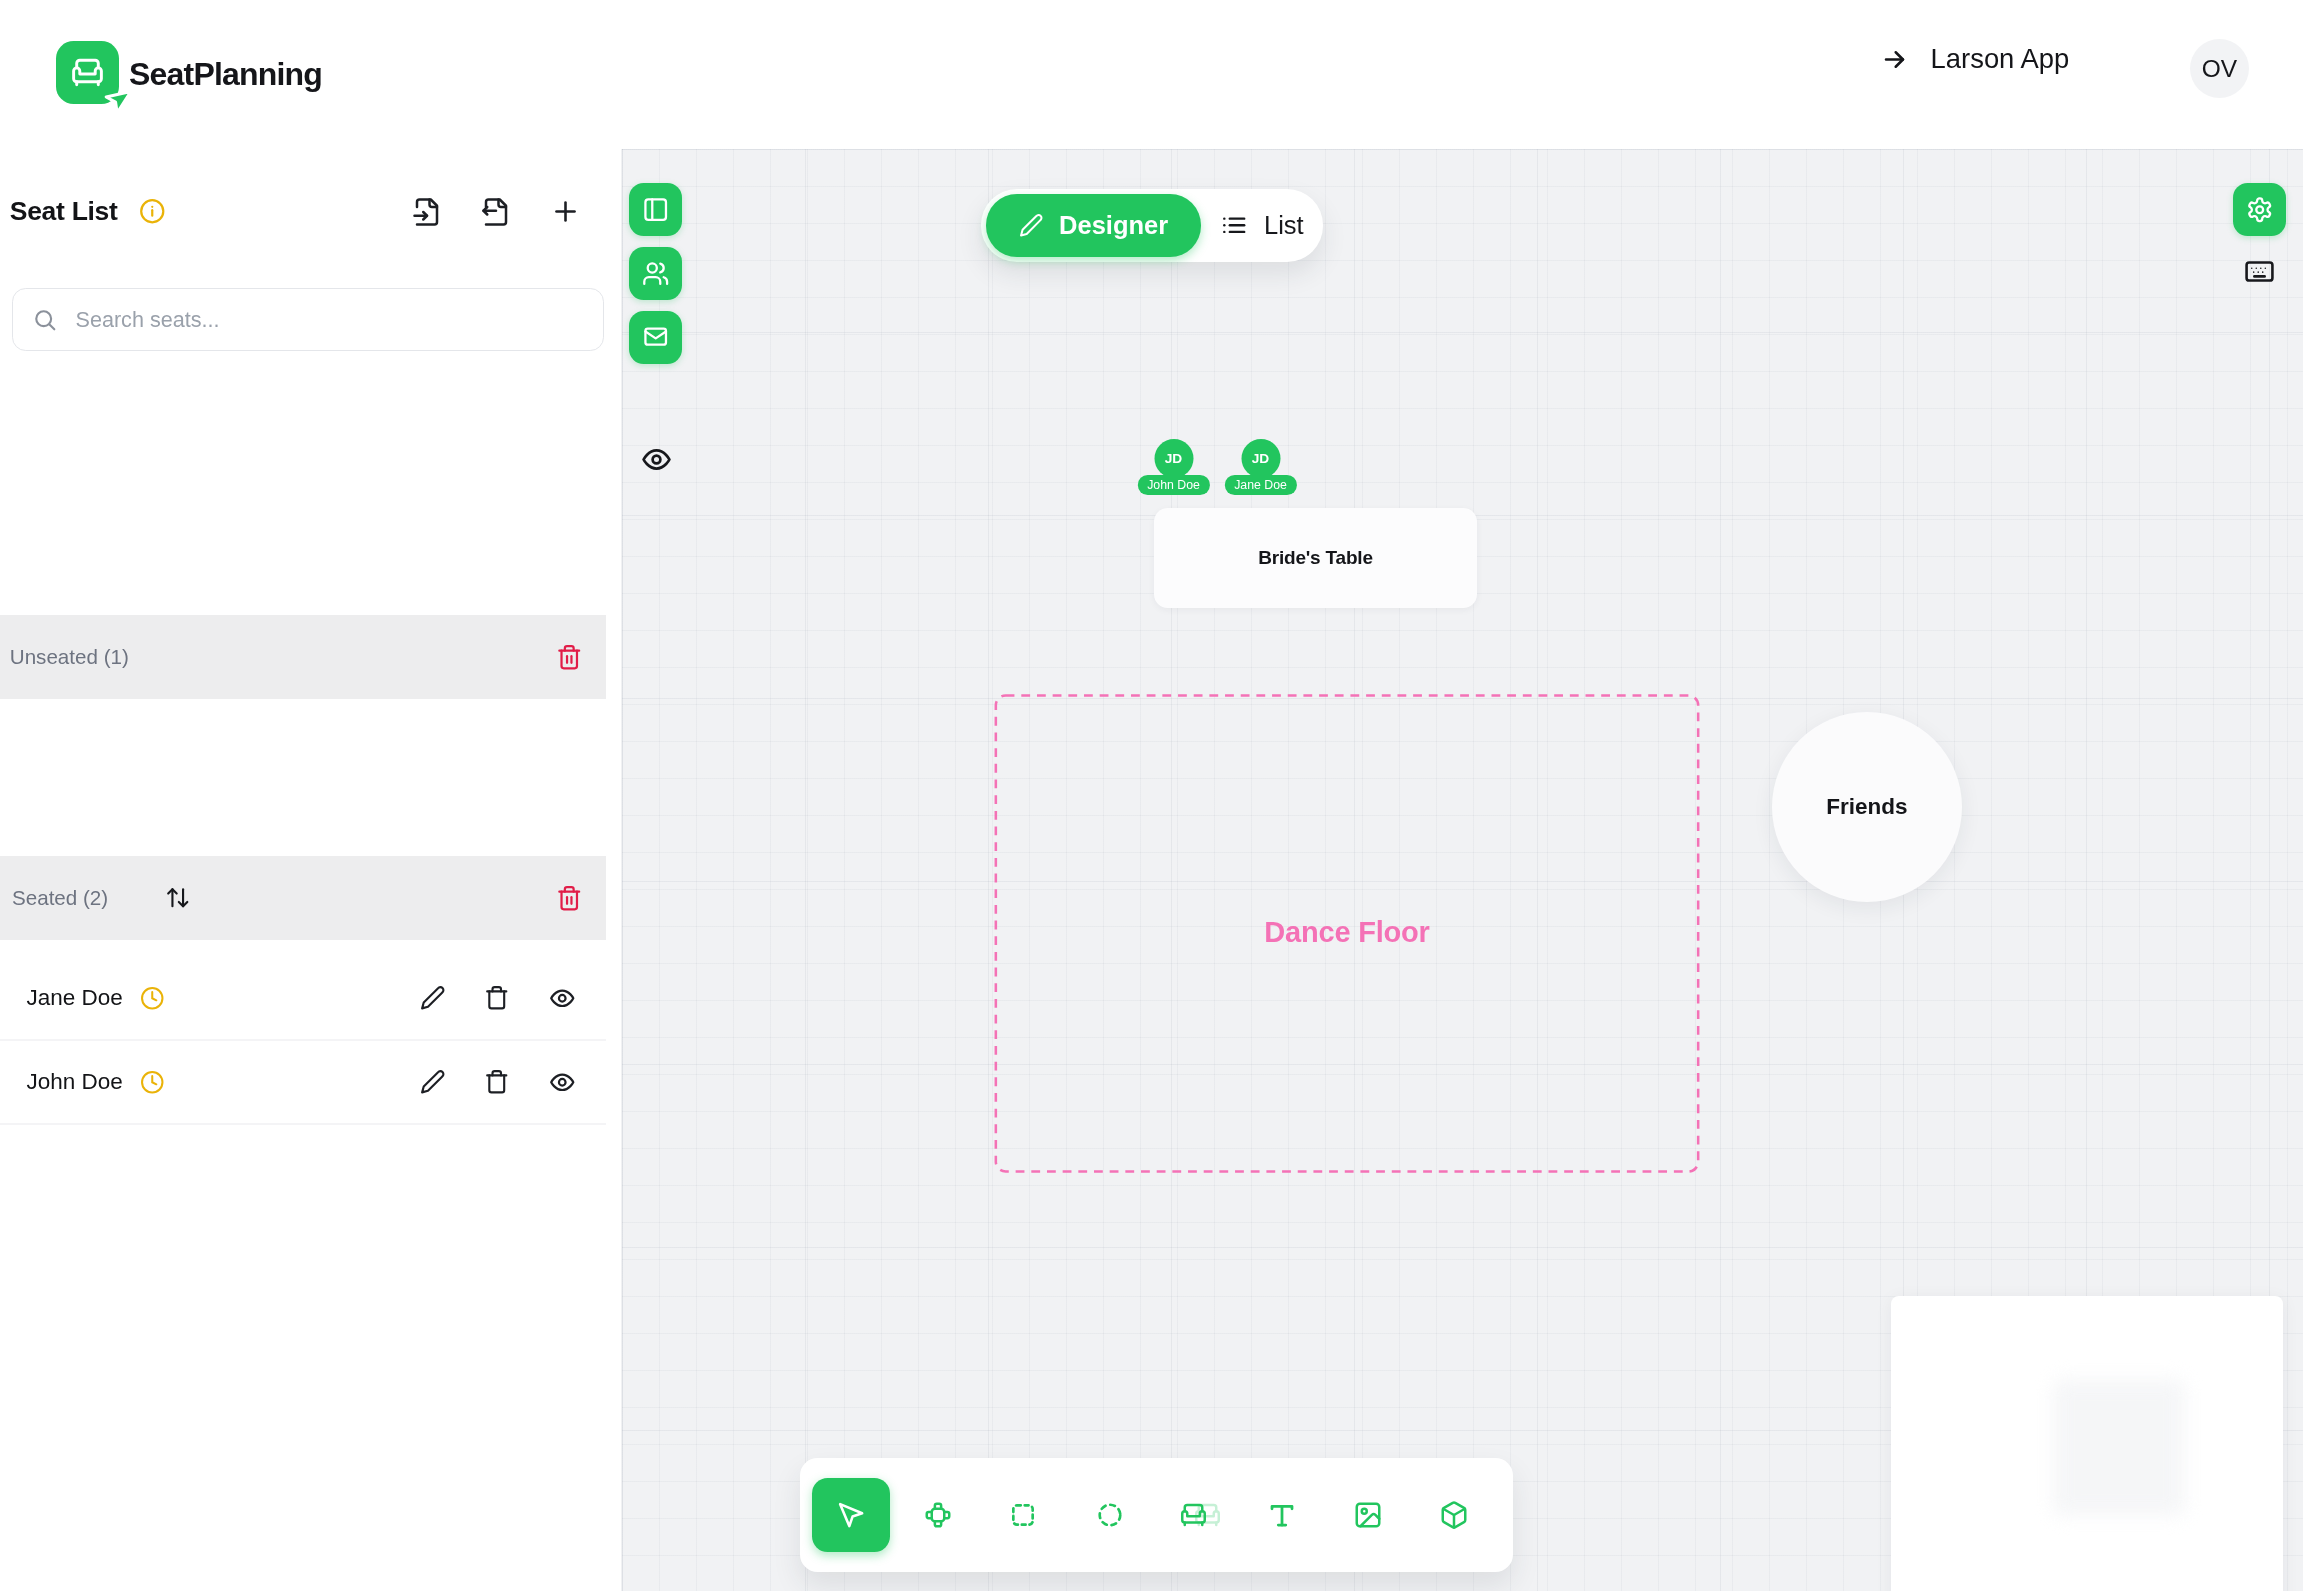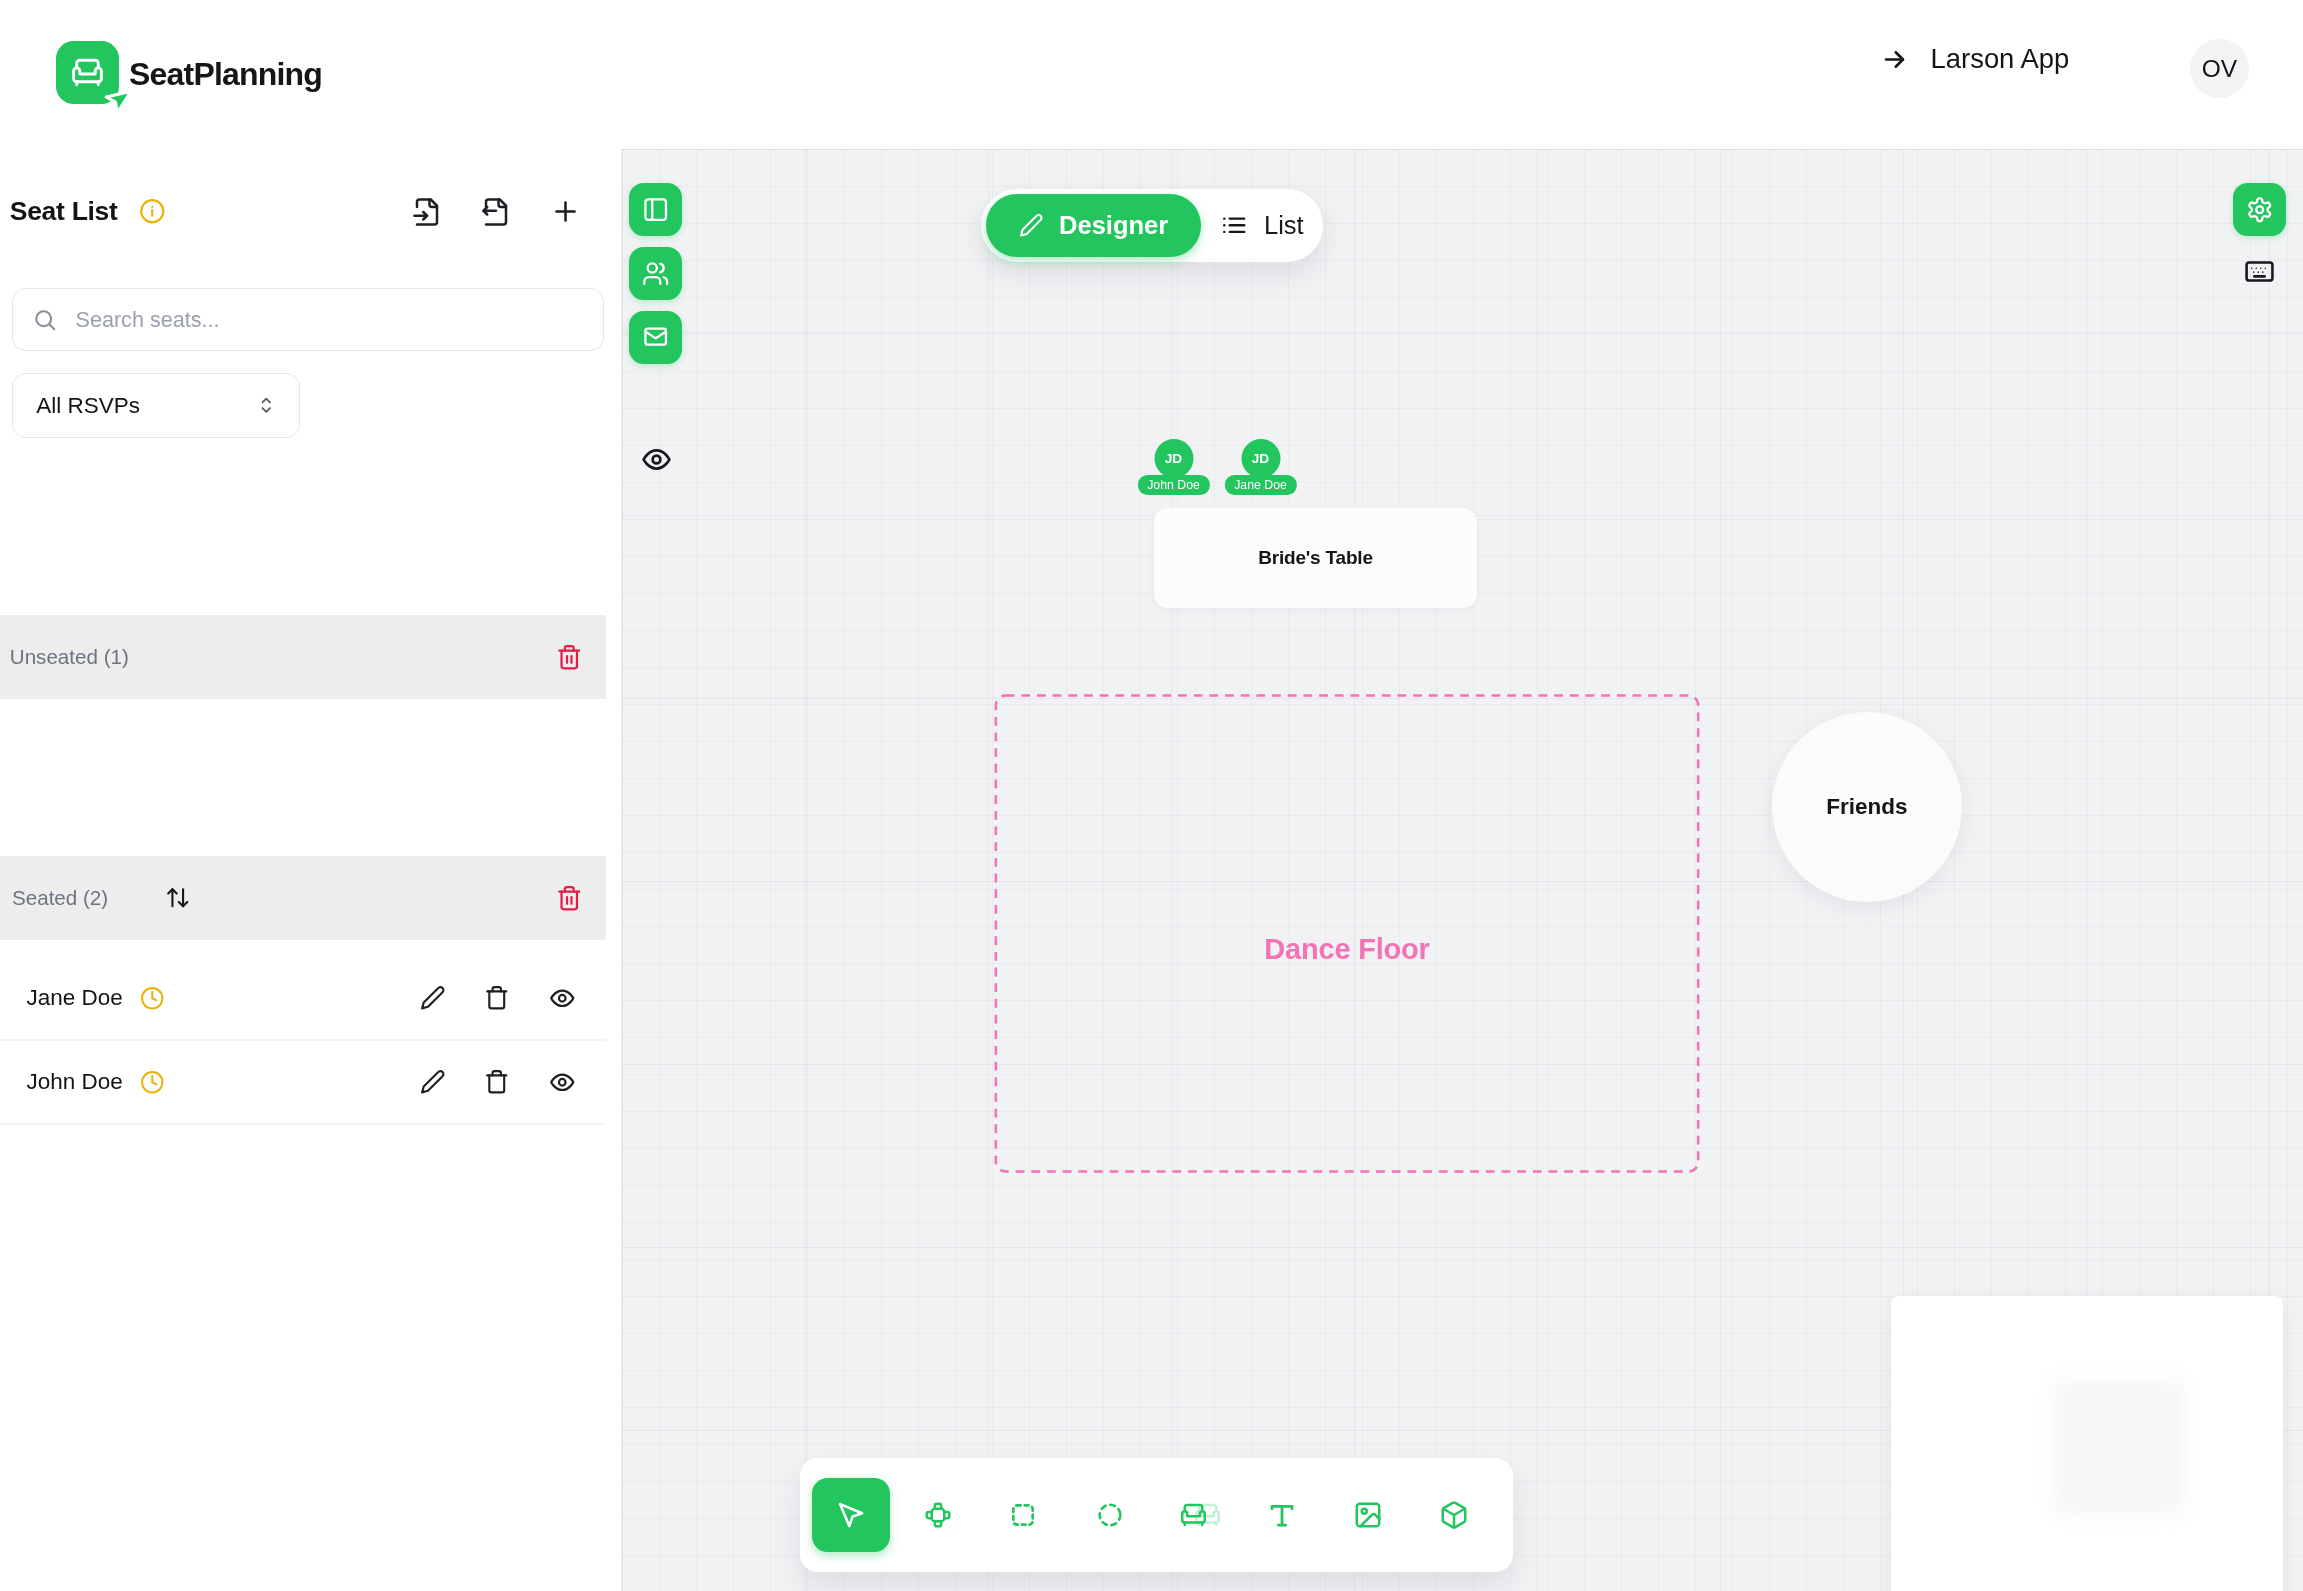--- a/index.html
+++ b/index.html
@@ -74,21 +74,21 @@
 
   .seat-marker { position:absolute; width:125px; text-align:center; cursor:pointer; }
   .seat-circle { position:absolute; left:50%; transform:translateX(-50%); top:0; width:39px; height:39px; border-radius:50%; background:var(--green); color:#fff; font-size:13.7px; font-weight:700; display:flex; align-items:center; justify-content:center; }
   .seat-tag { position:absolute; left:50%; transform:translateX(-50%); top:36px; background:var(--green); color:#fff; font-size:12.3px; padding:2.9px 9.8px; border-radius:9.8px; white-space:nowrap; }
 
   .table-rect { position:absolute; left:532px; top:359px; width:323px; height:100px; background:#fcfcfd; border-radius:13.7px; box-shadow:0 2px 7.8px rgba(30,40,50,0.05); display:flex; align-items:center; justify-content:center; cursor:pointer; }
   .table-rect span { font-size:19px; font-weight:700; letter-spacing:-0.2px; color:#141519; }
 
   .dance-floor { position:absolute; left:372px; top:545px; width:706px; height:479px; cursor:pointer; }
   .dance-floor .df-border { position:absolute; inset:0; }
-  .dance-floor span { position:absolute; left:0; right:0; top:50%; transform:translateY(-55%); text-align:center; font-size:29px; font-weight:700; letter-spacing:-0.2px; color:var(--pink);margin-top:17px; }
+  .dance-floor span { position:absolute; left:0; right:0; top:50%; transform:translateY(-55%); text-align:center; font-size:29px; font-weight:700; letter-spacing:-0.2px; color:var(--pink); }
 
   .friends-circle { position:absolute; left:1150px; top:563px; width:190px; height:190px; border-radius:50%; background:#fbfbfc; box-shadow:0 5.9px 21.6px rgba(30,40,50,0.07); display:flex; align-items:center; justify-content:center; cursor:pointer; }
   .friends-circle span { font-size:22.5px; font-weight:700; color:#141519; }
 
   .palette { position:absolute; left:178px; top:1309px; width:713px; height:114px; background:#fff; border-radius:17.6px; box-shadow:0 13.7px 29px rgba(40,50,60,0.10); }
   .palette-tool { position:absolute; top:50%; transform:translate(-50%,-50%); background:none; border:none; color:var(--green); cursor:pointer; }
   .palette-active { position:absolute; left:11.8px; top:19.6px; width:78px; height:74px; border-radius:15.7px; background:var(--green); border:none; color:#fff; display:flex; align-items:center; justify-content:center; cursor:pointer; box-shadow:0 3.9px 9.8px rgba(34,197,94,0.35); }
   .armchair-ghost { position:absolute; left:13.7px; top:0; opacity:0.25; }
 
   .mini-panel { position:absolute; left:1269px; top:1147px; width:392px; height:314px; background:#fff; border-radius:7.8px 7.8px 0 0; box-shadow:0 3.9px 17.6px rgba(30,40,50,0.06); }
@@ -163,29 +163,20 @@
     </div>
 
     <div class="search-box">
       <svg class="search-icon" width="25.5" height="25.5" viewBox="0 0 24 24" fill="none" stroke="currentColor" stroke-width="2" stroke-linecap="round">
           <circle cx="11" cy="11" r="7"></circle>
           <path d="m21 21-4.3-4.3"></path>
         </svg>
       <input type="text" placeholder="Search seats..." style="">
     </div>
 
-    <div class="rsvp-select">
-      <span class="rsvp-value">All RSVPs</span>
-      <span class="rsvp-chevrons">
-        <svg width="22.5" height="22.5" viewBox="0 0 24 24" fill="none" stroke="currentColor" stroke-width="2" stroke-linecap="round" stroke-linejoin="round">
-            <path d="m8 9 4-4 4 4"></path>
-            <path d="m8 15 4 4 4-4"></path>
-          </svg>
-      </span>
-    </div>
 
     <div class="section-header" style="top:466px;">
       <span class="section-label">Unseated (1)</span>
       <button class="icon-btn section-trash">
         <svg width="26.5" height="26.5" viewBox="0 0 24 24" fill="none" stroke="currentColor" stroke-width="2" stroke-linecap="round" stroke-linejoin="round">
             <path d="M3 6h18"></path>
             <path d="M19 6v14a2 2 0 0 1-2 2H7a2 2 0 0 1-2-2V6"></path>
             <path d="M8 6V4a2 2 0 0 1 2-2h4a2 2 0 0 1 2 2v2"></path>
             <path d="M10 11v6"></path>
             <path d="M14 11v6"></path>

